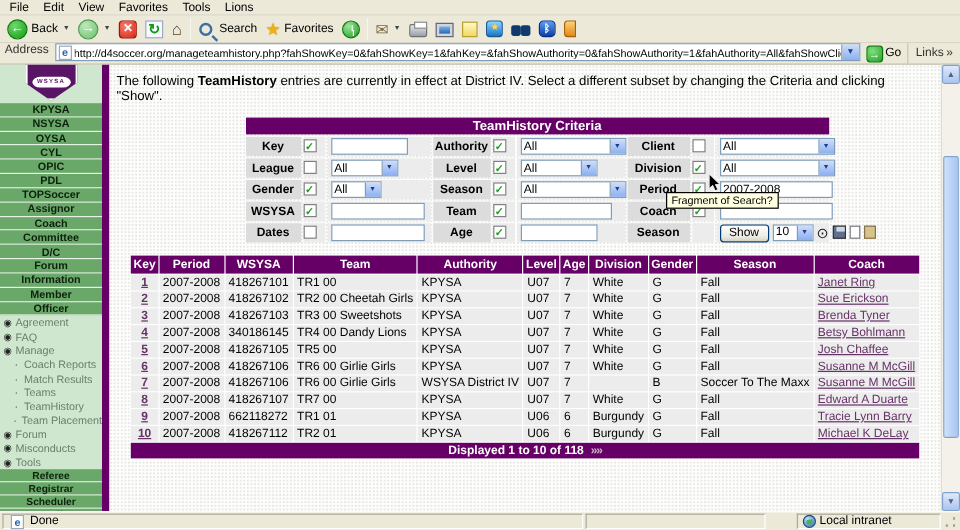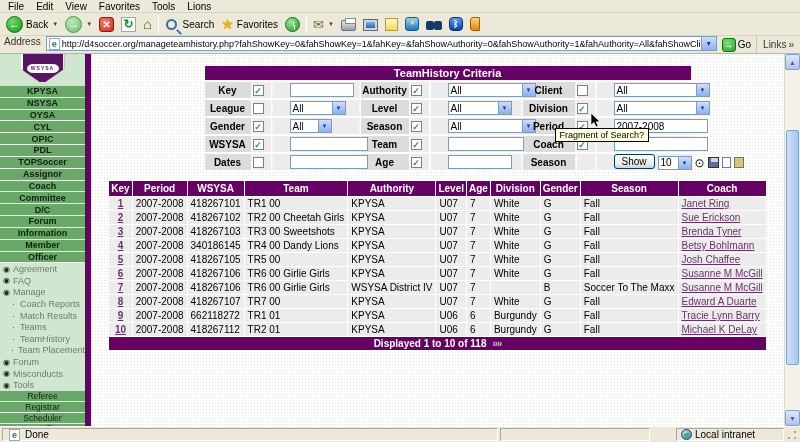--- a/index.html
+++ b/index.html
@@ -69,34 +69,34 @@
   .crest-banner{position:absolute;left:4px;right:4px;top:18px;height:9px;background:#fff;border-radius:40%/100%;color:#5a1466;font-size:5px;font-weight:bold;text-align:center;line-height:9px;letter-spacing:1px;}
   .side-buttons{height:178px;display:flex;flex-direction:column;}
   .sbtn{flex:1;background:var(--sidebar-button);border-bottom:1px solid #e7f3e7;font-weight:bold;font-size:9px;display:flex;align-items:center;justify-content:center;color:#0c210c;cursor:pointer;}
   .side-tree{height:128px;display:flex;flex-direction:column;padding-left:2px;}
   .slink{flex:1;display:flex;align-items:center;gap:2px;overflow:hidden;white-space:nowrap;}
   .slink .ball{font-size:8px;color:#222;width:9px;text-align:center;}
   .slink .dash{font-size:9px;color:#555;width:9px;text-align:center;}
   .slink.sub{padding-left:7px;}
   .slink a{font-size:9px;color:var(--tree-link);cursor:pointer;}
   .side-bottom{height:35px;display:flex;flex-direction:column;}
-  .sbtn2{flex:1;background:var(--sidebar-button);border-bottom:1px solid #e7f3e7;font-weight:normal;font-size:8.5px;display:flex;align-items:center;justify-content:center;color:#0c210c;cursor:pointer;}
+  .sbtn2{flex:1;background:var(--sidebar-button);border-bottom:1px solid #e7f3e7;font-weight:bold;font-size:8.5px;display:flex;align-items:center;justify-content:center;color:#0c210c;cursor:pointer;}
 
   
   .content{flex:1;min-width:0;position:relative;overflow:hidden;}
   .intro{margin:8px 6px 0;font-size:11px;}
   .worktext{margin:10px 6px 0;font-size:11px;}
 
   
   .crit-wrap{width:470px;margin:10px auto 0;position:relative;}
   table.criteria{width:470px;border-collapse:separate;border-spacing:2px;font-size:10px;table-layout:fixed;}
   .crit-title{background:var(--purple);color:#fff;font-size:11px;font-weight:bold;text-align:center;height:14px;}
   .clbl{background:var(--label-cell-bg);font-weight:bold;text-align:center;height:16px;}
   .ccb,.cctl{background:var(--row-bg);height:16px;}
-  .cctl{padding-left:17px;white-space:nowrap;}
+  .cctl{padding-left:3px;white-space:nowrap;}
   .cb{display:inline-block;width:11px;height:11px;background:#fff;border:1px solid #808080;font-size:9px;line-height:10px;text-align:center;color:#21a121;font-weight:bold;vertical-align:middle;cursor:pointer;}
   .txt{border:1px solid #7f9db9;height:14px;font-size:10px;padding:0 2px;background:#fff;font-family:"Liberation Sans",sans-serif;}
   .sel{display:inline-flex;align-items:center;height:14px;border:1px solid #7f9db9;background:#fff;vertical-align:middle;cursor:pointer;}
   .selv{flex:1;padding:0 2px;font-size:10px;overflow:hidden;}
   .sela{width:13px;height:12px;flex:none;background:linear-gradient(#cfddf8,#8cb0f0);border-left:1px solid #7f9db9;color:#1b3e91;font-size:6px;display:flex;align-items:center;justify-content:center;}
   .showbtn{font-size:10px;padding:0 7px;height:15px;border:1px solid #003c74;border-radius:3px;background:linear-gradient(#fff,#ecebe5 70%,#d8d0c4);cursor:pointer;margin-right:3px;font-family:"Liberation Sans",sans-serif;}
   .aicon{display:inline-block;vertical-align:middle;margin-left:3px;cursor:pointer;}
   .aicon.rec{font-size:12px;color:#222;line-height:12px;}
   .aicon.save{width:11px;height:11px;background:#5f6f8f;border:1px solid #333;position:relative;}
   .aicon.save:before{content:"";position:absolute;left:2px;top:0;width:7px;height:4px;background:#cdd6e6;}
@@ -120,21 +120,21 @@
   .vscroll{width:16px;flex:none;background:#f3f1e9;display:flex;flex-direction:column;border-left:1px solid #e0ddd0;}
   .sb-btn{height:16px;flex:none;background:linear-gradient(#dfe9fb,#aac4f0);border:1px solid #7da2ce;border-radius:2px;color:#4d6185;font-size:7px;display:flex;align-items:center;justify-content:center;cursor:pointer;}
   .sb-track{flex:1;position:relative;}
   .sb-thumb{position:absolute;left:1px;right:1px;top:60px;height:235px;background:linear-gradient(90deg,#cfe0fb,#a9c5f2);border:1px solid #7da2ce;border-radius:2px;cursor:grab;}
 
   
   .statusbar{height:16px;background:var(--chrome);border-top:1px solid #fff;display:flex;align-items:center;font-size:10px;gap:2px;padding:1px 2px 1px 2px;}
   .sb-panel{height:13px;display:flex;align-items:center;gap:3px;border:1px solid;border-color:#aca899 #fff #fff #aca899;padding:0 4px;}
   .sb-left{flex:1;}
   .sb-mid{width:150px;}
-  .sb-right{width:108px;margin-left:24px;}
+  .sb-right{width:120px;margin-left:24px;}
   .globe{width:11px;height:11px;border-radius:50%;background:radial-gradient(circle at 35% 30%,#bfe3ff,#2a66b0);border:1px solid #1b4a85;position:relative;flex:none;}
   .globe:after{content:"";position:absolute;left:2px;top:3px;width:5px;height:4px;background:#4caf50;border-radius:50% 20% 40% 30%;}
   .grip{width:12px;height:12px;flex:none;background:
     radial-gradient(circle at 9px 3px,#aca899 1px,transparent 1.2px),
     radial-gradient(circle at 9px 9px,#aca899 1px,transparent 1.2px),
     radial-gradient(circle at 3px 9px,#aca899 1px,transparent 1.2px);}
 </style>
 </head>
 <body>
 
@@ -301,20 +301,21 @@
       <div class="side-bottom" id="side-bottom">
           <div class="sbtn2">Referee</div>
           <div class="sbtn2">Registrar</div>
           <div class="sbtn2">Scheduler</div>
           <div class="sbtn2">Staff</div>
         </div>
     </div>
     <div class="side-divider"></div>
 
     <div class="content dots">
+      <p class="intro"><span>The following </span><b>TeamHistory</b><span> entries are currently in effect at District IV. Select a different subset by changing the Criteria and clicking "Show".</span></p>
 
       <div class="crit-wrap">
         <table class="criteria">
           <colgroup>
             <col style="width:46px">
               <col style="width:18px">
               <col style="width:86px">
             <col style="width:48px">
               <col style="width:18px">
               <col style="width:90px">

